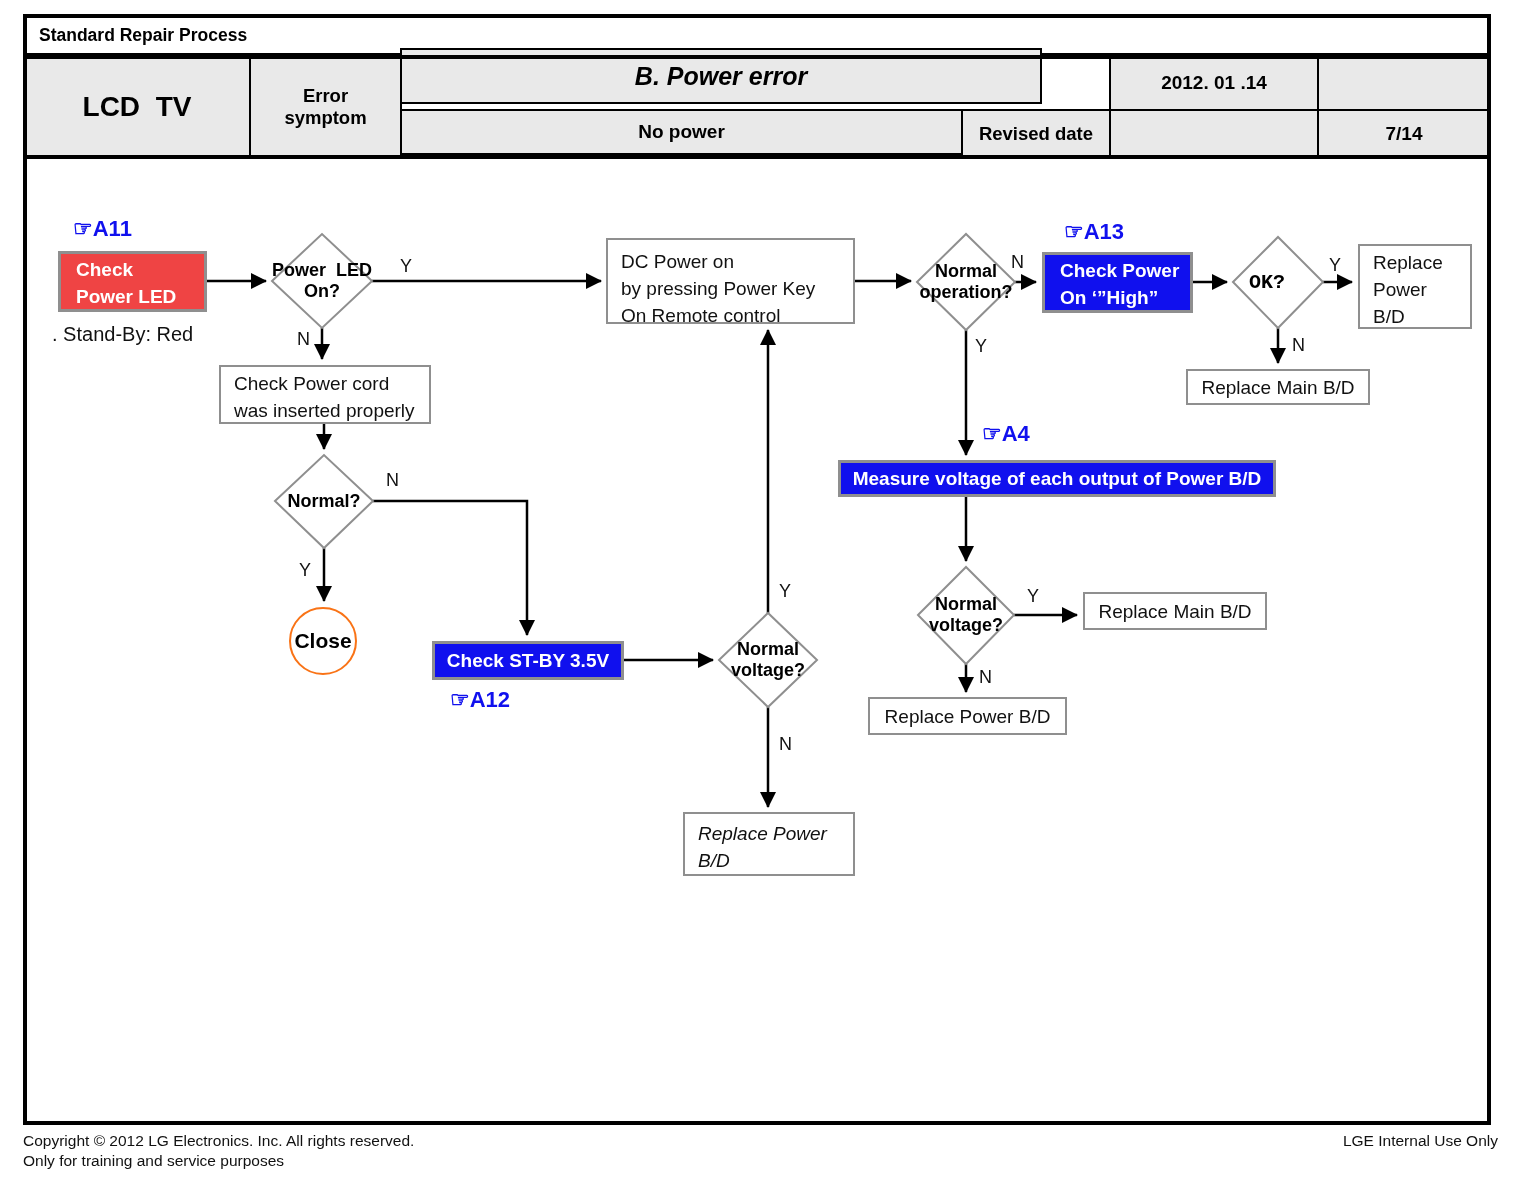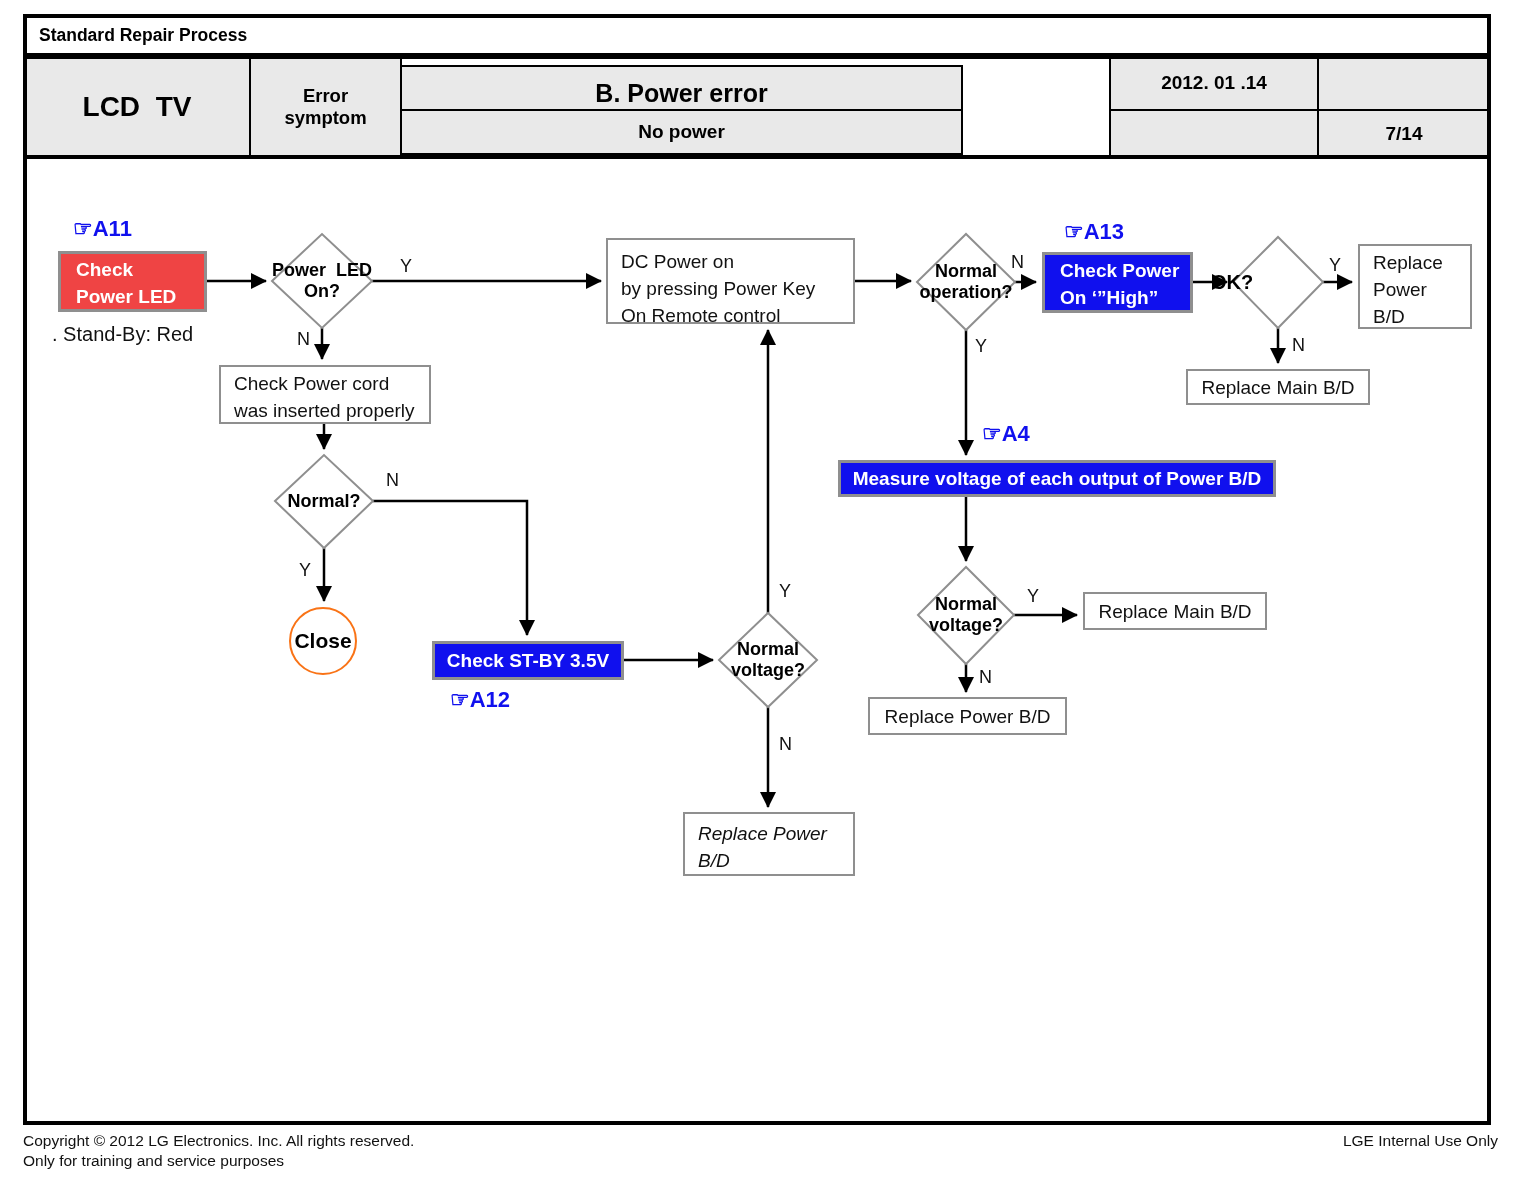--- a/index.html
+++ b/index.html
@@ -46,25 +46,28 @@
     <span>Standard Repair Process</span>
   </div>
 
   <div class="abs cell" style="left:23px;top:55px;width:228px;height:104px;font-size:28px;">
     <span>LCD&nbsp;&nbsp;TV</span>
   </div>
   <div class="abs cell" style="left:249px;top:55px;width:153px;height:104px;font-size:18.5px;">
     <span class="ml">Error
 symptom</span>
   </div>
-  <div class="abs cell" style="left:400px;top:65px;width:563px;height:56px;font-size:25px;">
+  <div class="abs cell" style="left:400px;top:48px;width:642px;height:56px;font-size:25px;font-style:italic;">
     <span>B. Power error</span>
   </div>
   <div class="abs cell" style="left:400px;top:109px;width:563px;height:46px;font-size:19px;">
     <span>No power</span>
+  </div>
+  <div class="abs cell" style="left:961px;top:109px;width:150px;height:50px;font-size:18.5px;">
+    <span>Revised date</span>
   </div>
   <div class="abs cell" style="left:1109px;top:55px;width:210px;height:56px;font-size:19px;">
     <span>2012. 01 .14</span>
   </div>
   <div class="abs cell" style="left:1109px;top:109px;width:210px;height:50px;font-size:19px;">
     <span></span>
   </div>
   <div class="abs cell" style="left:1317px;top:55px;width:174px;height:56px;"></div>
   <div class="abs cell" style="left:1317px;top:109px;width:174px;height:50px;font-size:19px;">
     <span>7/14</span>
@@ -141,21 +144,21 @@
 
   <div class="abs circle" style="left:289px;top:607px;width:68px;height:68px;">Close</div>
 
   <div class="abs dlabel ml" style="left:272px;top:244px;width:100px;height:74px;">Power&nbsp;&nbsp;LED
 On?</div>
   <div class="abs dlabel" style="left:275px;top:464px;width:98px;height:74px;">Normal?</div>
   <div class="abs dlabel ml" style="left:719px;top:623px;width:98px;height:74px;">Normal
 voltage?</div>
   <div class="abs dlabel ml" style="left:917px;top:245px;width:98px;height:74px;">Normal
 operation?</div>
-  <div class="abs dlabel" style="left:1187px;top:245px;width:90px;height:74px;font-size:20px;">OK?</div>
+  <div class="abs dlabel" style="left:1222px;top:245px;width:90px;height:74px;font-size:20px;font-family:Liberation Mono, monospace;">OK?</div>
   <div class="abs dlabel ml" style="left:918px;top:578px;width:96px;height:74px;">Normal
 voltage?</div>
 
   <div class="abs yn" style="left:400px;top:256px;">Y</div>
   <div class="abs yn" style="left:297px;top:329px;">N</div>
   <div class="abs yn" style="left:386px;top:470px;">N</div>
   <div class="abs yn" style="left:299px;top:560px;">Y</div>
   <div class="abs yn" style="left:779px;top:581px;">Y</div>
   <div class="abs yn" style="left:779px;top:734px;">N</div>
   <div class="abs yn" style="left:1011px;top:252px;">N</div>

